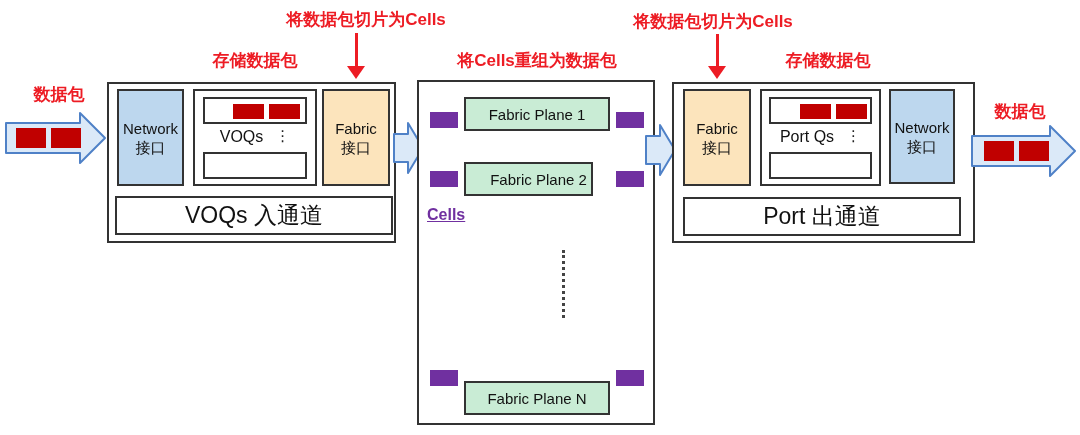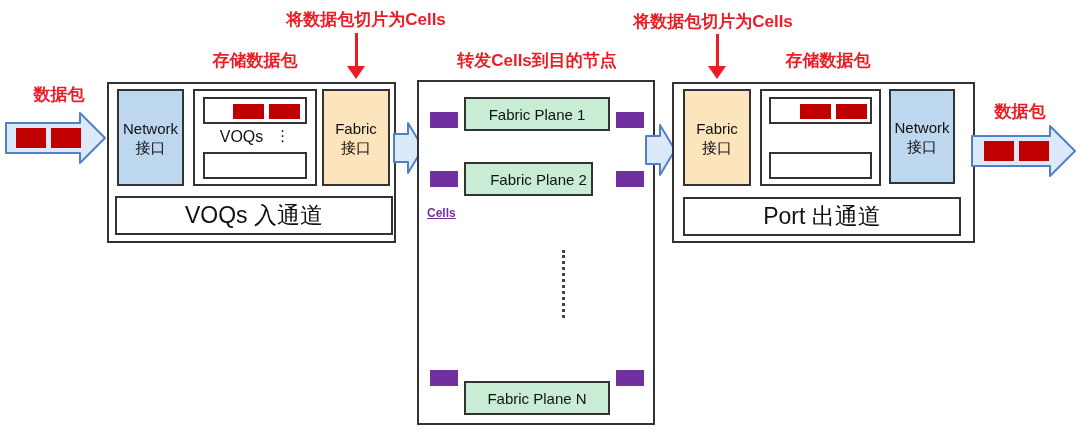--- a/index.html
+++ b/index.html
@@ -8,21 +8,21 @@
     --arrow_fill:#dbe9f8; --arrow_stroke:#4f81c7; --border_dark:#333333;
   }
   html,body{margin:0;padding:0;background:#fff;}
   .canvas{
     position:relative; width:1080px; height:435px; background:#ffffff;
     font-family:"Liberation Sans","DejaVu Sans",sans-serif; overflow:hidden;
     color:#111;
   }
   .abs{position:absolute;}
   .red-label{color:var(--red); font-weight:bold; font-size:17px; text-align:center; white-space:nowrap;}
-  .purple-label{color:var(--purple); font-weight:bold; font-size:12px; white-space:nowrap;text-decoration:underline;}
+  .purple-label{color:var(--purple); font-weight:bold; font-size:16px; white-space:nowrap;text-decoration:underline;}
   .box{border:2px solid var(--border_dark); background:#fff; box-sizing:border-box;}
   .fill-blue{background:var(--blue_fill);}
   .fill-orange{background:var(--orange_fill);}
   .fill-green{background:var(--green_fill);}
   .iface{display:flex; flex-direction:column; align-items:center; justify-content:center;
          font-size:15px; line-height:19px; text-align:center;}
   .queue{background:#fff;}
   .packet{position:absolute; background:var(--dark_red);}
   .cell{position:absolute; background:var(--purple); width:28px; height:16px;}
   .qlabel{font-size:16px; text-align:center; white-space:nowrap;}
@@ -40,21 +40,21 @@
 <body>
 
 <div class="canvas">
 
   <div class="abs red-label" style="left:266px; top:8px; width:200px;">将数据包切片为Cells</div>
   <div class="abs vline" style="left:355px; top:33px; height:35px;"></div>
   <div class="abs tri-down" style="left:347px; top:66px;"></div>
 
   <div class="abs red-label" style="left:170px; top:49px; width:170px;">存储数据包</div>
 
-  <div class="abs red-label" style="left:437px; top:49px; width:200px;">转发Cells到目的节点</div>
+  <div class="abs red-label" style="left:437px; top:49px; width:200px;">将Cells重组为数据包</div>
 
   <div class="abs red-label" style="left:613px; top:10px; width:200px;">将数据包切片为Cells</div>
   <div class="abs vline" style="left:716px; top:34px; height:33px;"></div>
   <div class="abs tri-down" style="left:708px; top:66px;"></div>
 
   <div class="abs red-label" style="left:743px; top:49px; width:170px;">存储数据包</div>
 
   <div class="abs red-label" style="left:20px; top:83px; width:78px;">数据包</div>
   <svg class="abs block-arrow" style="left:4px; top:110px;" width="104" height="56" viewBox="0 0 104 56">
     <polygon points="2,13 76,13 76,3 101,28 76,53 76,43 2,43"></polygon>
@@ -117,20 +117,23 @@
   <div class="abs box fill-orange iface" style="left:683px; top:89px; width:68px; height:97px;">
     <span>Fabric</span>
     <span>接口</span>
   </div>
 
   <div class="abs box" style="left:760px; top:89px; width:121px; height:97px;"></div>
   <div class="abs box queue" style="left:769px; top:97px; width:103px; height:27px;">
     <span class="packet" style="left:29px; top:5px; width:31px; height:15px;"></span>
     <span class="packet" style="left:65px; top:5px; width:31px; height:15px;"></span>
   </div>
+  <div class="abs qlabel" style="left:760px; top:128px; width:121px;">
+    <span>Port Qs</span><span class="dots">⋮</span>
+  </div>
   <div class="abs box queue" style="left:769px; top:152px; width:103px; height:27px;"></div>
 
   <div class="abs box fill-blue iface" style="left:889px; top:89px; width:66px; height:95px;">
     <span>Network</span>
     <span>接口</span>
   </div>
 
   <div class="abs box channel" style="left:683px; top:197px; width:278px; height:39px;">Port 出通道</div>
 
   <div class="abs red-label" style="left:980px; top:100px; width:80px;">数据包</div>

